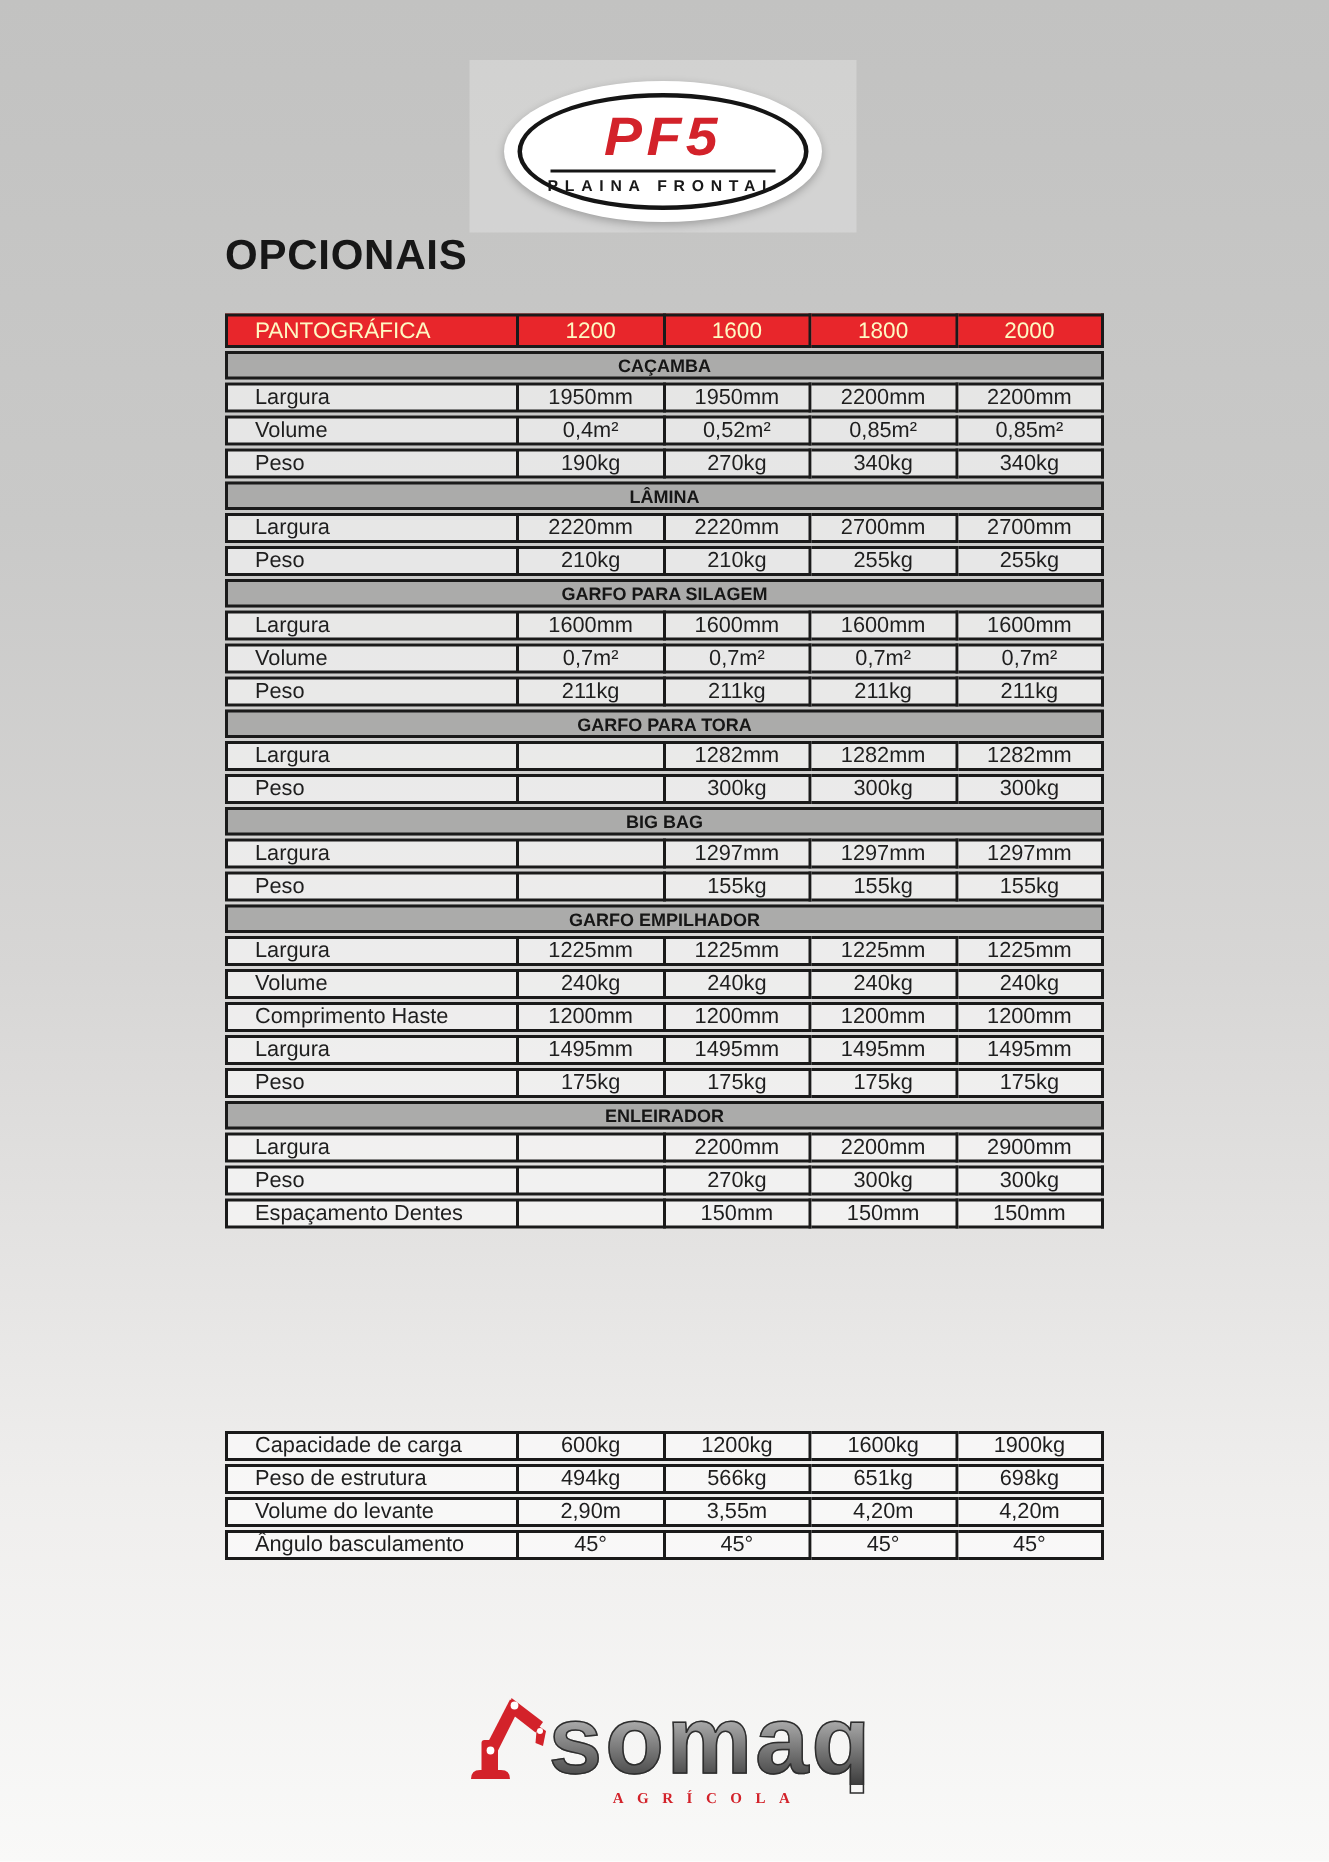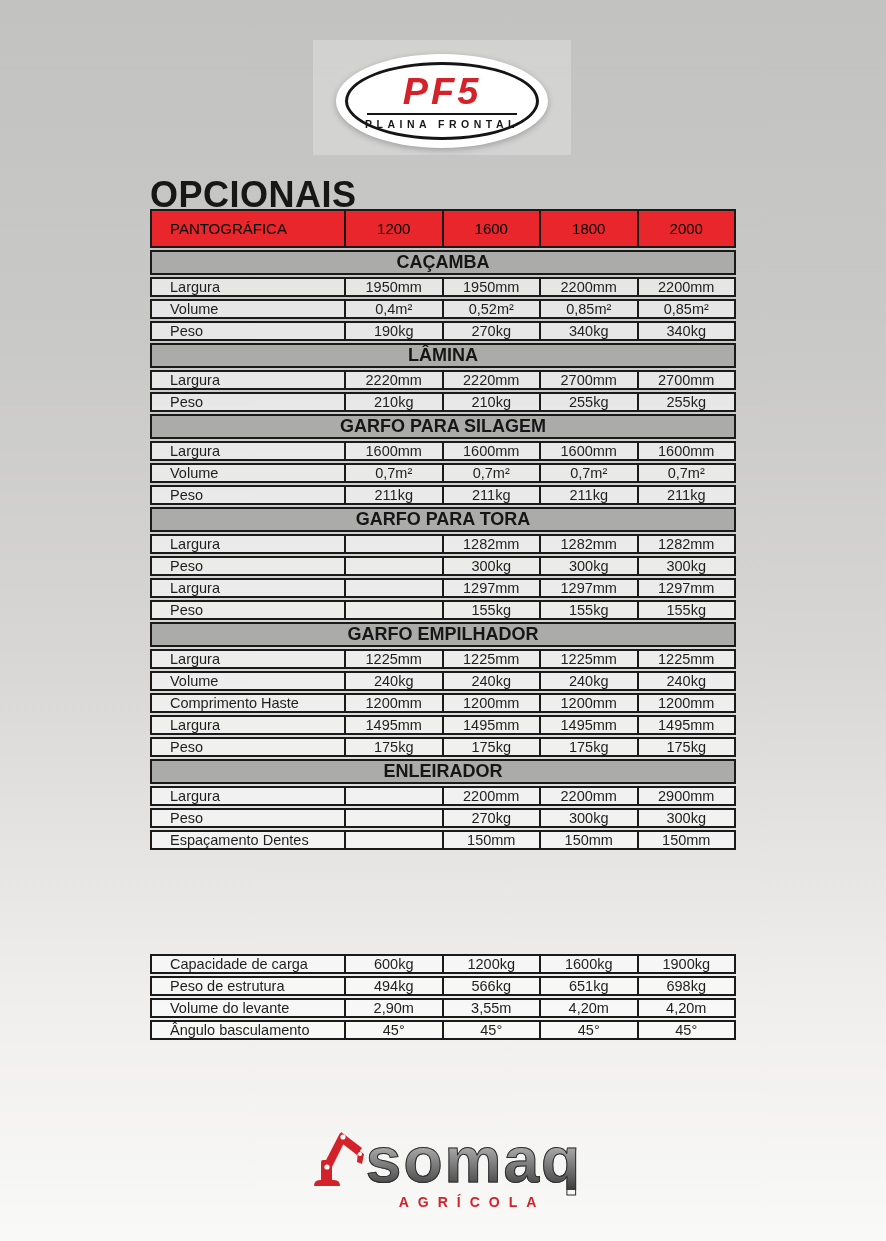--- a/index.html
+++ b/index.html
@@ -40,22 +40,22 @@
     transform: scaleY(0.95);
   }
   .pf5-line { width: 150px; height: 2px; background: #151515; margin: 2px 0 3px 0; }
   .pf5-sub {
     font-size: 10.5px; font-weight: 700; letter-spacing: 4.5px;
     color: #181818;
   }
 
   
   .page-title {
-    position: absolute; left: 150px; top: 174px;
-    font-size: 36px; font-weight: 800; letter-spacing: 0.5px; color: #171717;
+    position: absolute; left: 150px; top: 154px;
+    font-size: 28px; font-weight: 800; letter-spacing: 0.5px; color: #171717;
   }
 
   
   table.spec {
     position: absolute; left: 150px;
     width: 586px;
     border-collapse: separate; border-spacing: 0 2px;
     table-layout: fixed;
     font-size: 14.5px;
   }
@@ -65,49 +65,50 @@
     background: rgba(255,255,255,0.55);
     height: 19px;
     padding: 0;
     font-weight: 400;
     overflow: hidden; white-space: nowrap;
   }
   table.spec td:first-child, table.spec th:first-child { border-left: 2px solid #1a1a1a; }
   table.spec .lbl { text-align: left; padding-left: 18px; }
   table.spec .val { text-align: center; }
   table.spec tr.red-row th {
-    background: #e8262b; color: #000000; font-weight: 400;
-    height: 39px; font-size: 15px;
+    background: #e8262b; color: #fef9c3; font-weight: 400;
+    height: 23px; font-size: 15px;
   }
   table.spec tr.section-row td,
   table.spec tr.gray-title th {
     background: #ababaa; color: #161616;
-    font-weight: 700; text-align: center; font-size: 18px;
+    font-weight: 700; text-align: center; font-size: 12px;
   }
   #options-table { top: 207px; }
   #specs-table   { top: 952px; }
 
   
   .somaq {
     position: absolute; left: 0; top: 1124px; width: 886px;
     display: flex; flex-direction: column; align-items: center;
   }
   .somaq-row { display: flex; align-items: flex-end; }
   .somaq-text {
     font-size: 64px; font-weight: 700; letter-spacing: 2px; line-height: 0.9;
     background: linear-gradient(180deg, #d2d2d2 0%, #8d8d8d 45%, #3c3c3c 100%);
     -webkit-background-clip: text; background-clip: text;
     color: transparent;
     -webkit-text-stroke: 1px #2e2e2e;
     text-transform: lowercase;
   }
   .somaq-sub {
     margin-top: 4px; margin-left: 58px;
-    font-size: 14px; font-weight: 700; letter-spacing: 9px;
+    font-size: 10px; font-weight: 700; letter-spacing: 9px;
     color: #d3222a;
+    font-family: Liberation Serif, serif;
   }
 </style>
 </head>
 <body>
 
 <div class="page">
 
   <div class="logo-panel"></div>
   <div class="oval">
     <div class="oval-ring">
@@ -211,20 +212,23 @@
           <td class="val">1282mm</td>
           <td class="val">1282mm</td>
           <td class="val">1282mm</td>
         </tr>
         <tr>
           <td class="lbl">Peso</td>
           <td class="val"></td>
           <td class="val">300kg</td>
           <td class="val">300kg</td>
           <td class="val">300kg</td>
+        </tr>
+        <tr class="section-row">
+          <td colspan="5">BIG BAG</td>
         </tr>
         <tr>
           <td class="lbl">Largura</td>
           <td class="val"></td>
           <td class="val">1297mm</td>
           <td class="val">1297mm</td>
           <td class="val">1297mm</td>
         </tr>
         <tr>
           <td class="lbl">Peso</td>

